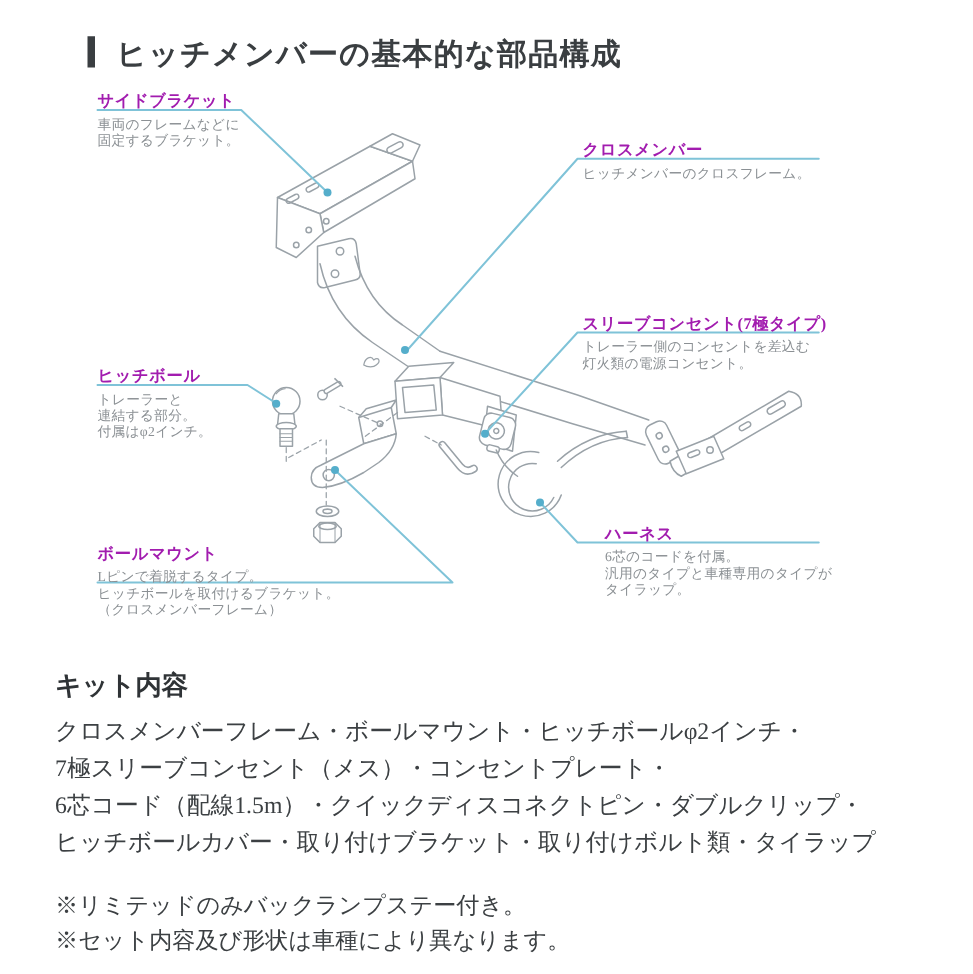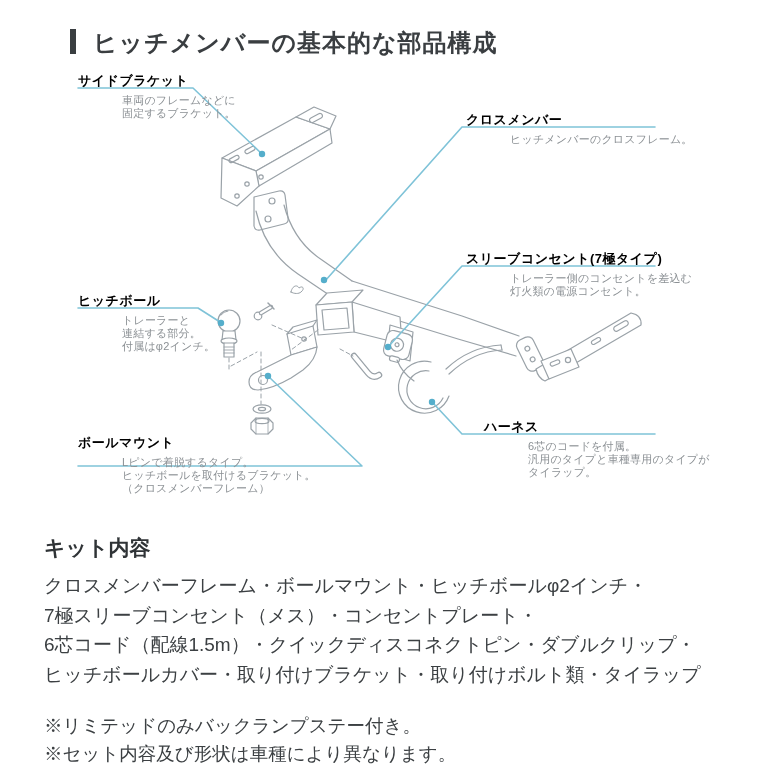--- a/index.html
+++ b/index.html
@@ -1,26 +1,26 @@
 <!DOCTYPE html>
 <html><head>
 <meta charset="utf-8">
 <style>
   html,body{margin:0;padding:0;background:#fff;}
   .stage{
     position:relative;width:778px;height:779px;background:#ffffff;
-    font-family:Liberation Sans, sans-serif;overflow:hidden;
+    font-family:Liberation Serif, serif;overflow:hidden;
   }
   .hdr-bar{position:absolute;left:70px;top:29px;width:6px;height:25px;background:#3a3e41;}
   .hdr-title{position:absolute;left:93px;top:27px;font-size:24px;font-weight:bold;
     color:#3a3e41;letter-spacing:1px;white-space:nowrap;}
   svg.art{position:absolute;left:0;top:0;}
   .callout{position:absolute;}
-  .c-title{font-size:13px;font-weight:bold;color:#000000;letter-spacing:.5px;white-space:nowrap;line-height:14px;}
-  .c-desc-wrap{margin-top:6px;margin-left:44px;}
+  .c-title{font-size:13px;font-weight:bold;color:#a21caf;letter-spacing:.5px;white-space:nowrap;line-height:14px;}
+  .c-desc-wrap{margin-top:6px;}
   .c-desc{font-size:11px;line-height:13px;color:#8b9094;white-space:nowrap;letter-spacing:.2px;}
   .kit{position:absolute;left:44px;top:534px;color:#3c4043;}
   .kit-h{font-size:21px;font-weight:bold;margin:0 0 9px 0;color:#2f3336;}
   .kit-line{font-size:19px;line-height:29.5px;white-space:nowrap;}
   .notes{position:absolute;left:44px;top:701px;color:#3c4043;margin-top:11px;}
   .note-line{font-size:18.5px;line-height:27.5px;white-space:nowrap;}
 </style>
 </head>
 <body>
 

